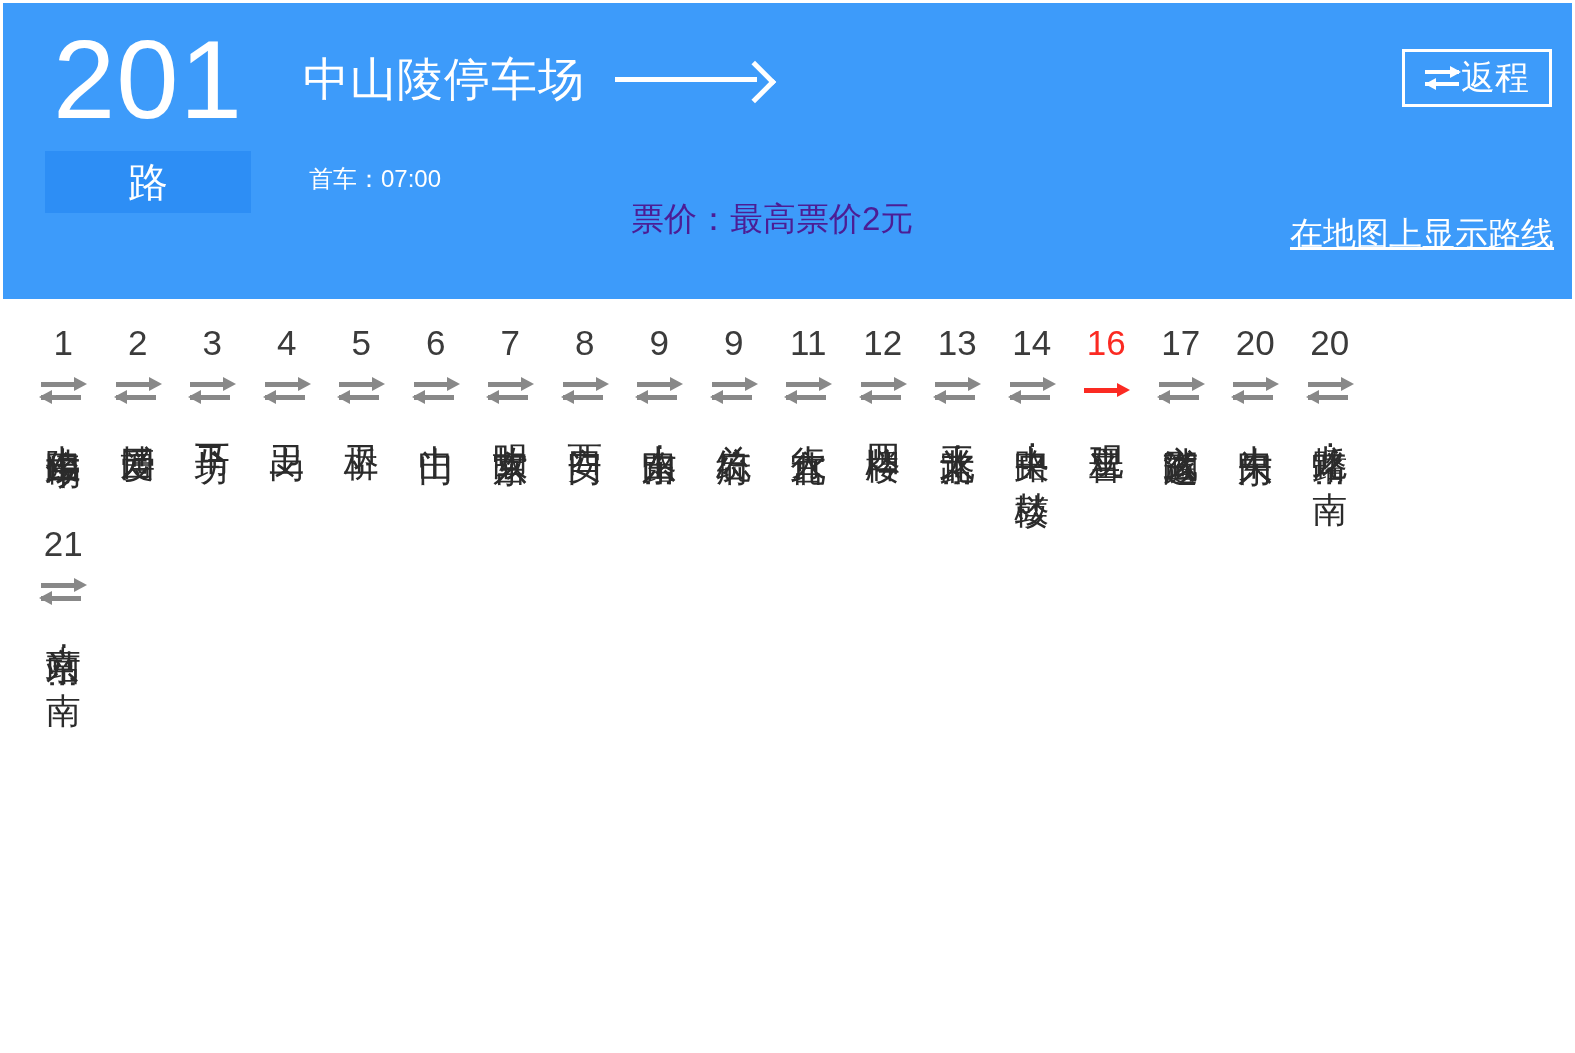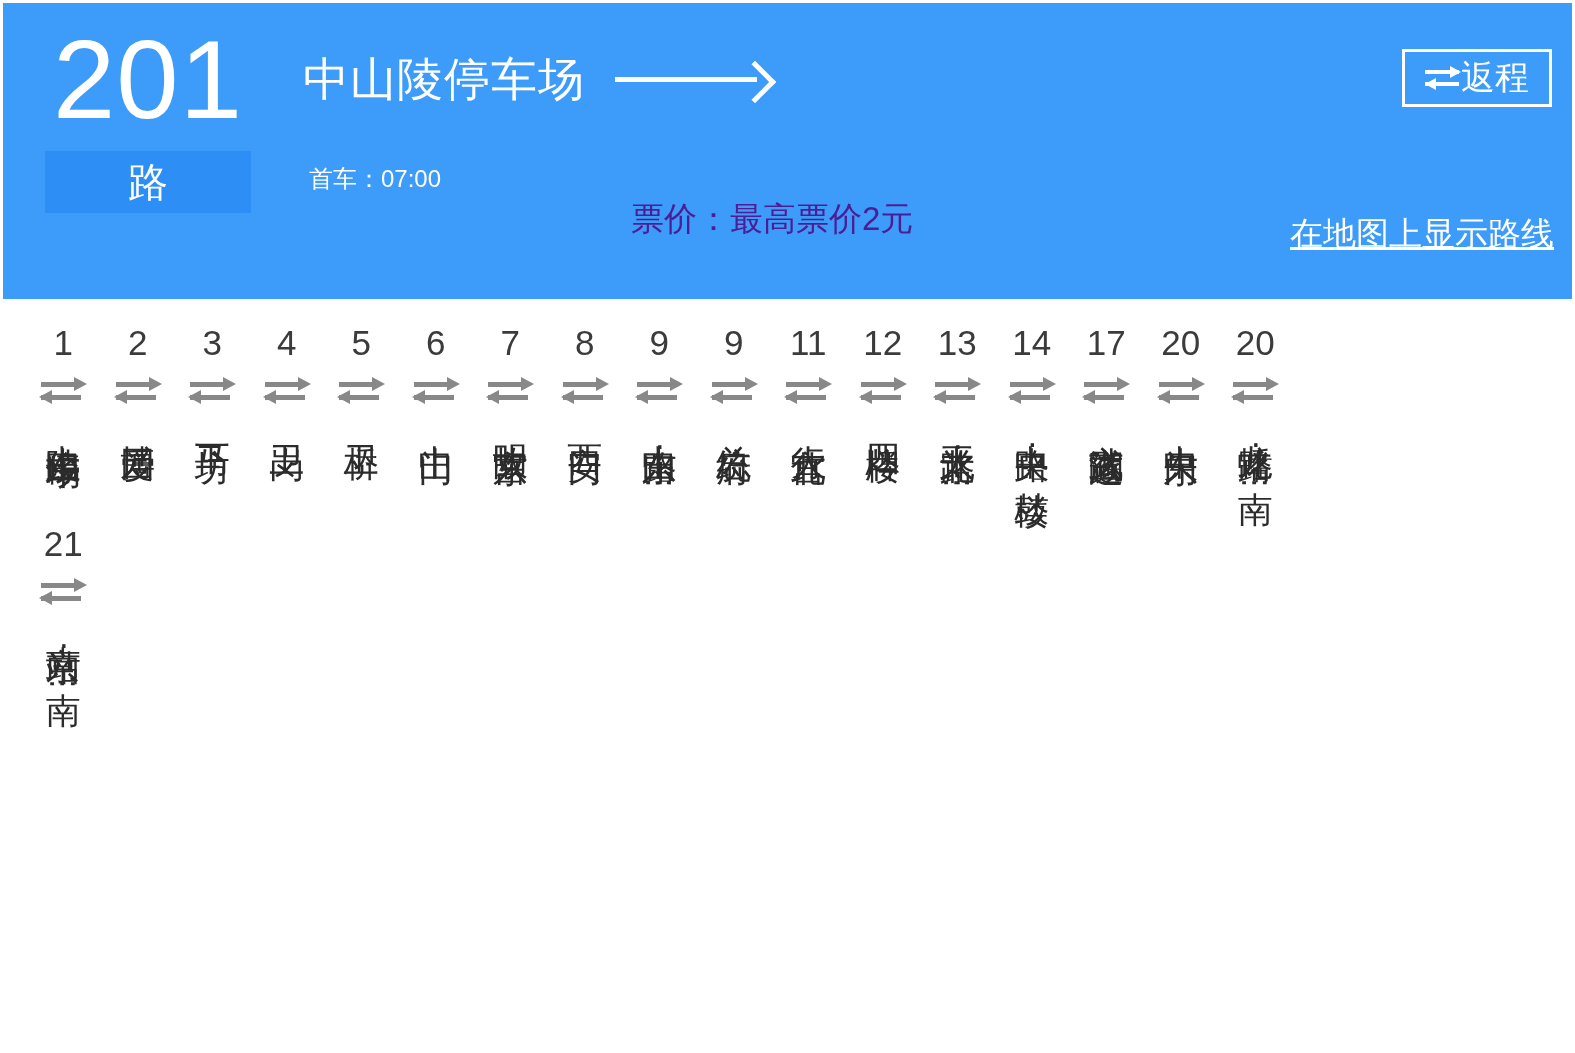--- a/index.html
+++ b/index.html
@@ -454,20 +454,28 @@
         <div class="station">
           <div class="station-index">14</div>
           <div class="arrow-icon">
             <span class="a-top"></span>
             <span class="a-head-r"></span>
             <span class="a-bot"></span>
             <span class="a-head-l"></span>
           </div>
           <div class="station-name">中央路·鼓楼</div>
         </div>
+        <div class="station oneway">
+          <div class="station-index">16</div>
+          <div class="arrow-icon">
+            <span class="a-top"></span>
+            <span class="a-head-r"></span>
+          </div>
+          <div class="station-name">观音里</div>
+        </div>
         <div class="station">
           <div class="station-index">17</div>
           <div class="arrow-icon">
             <span class="a-top"></span>
             <span class="a-head-r"></span>
             <span class="a-bot"></span>
             <span class="a-head-l"></span>
           </div>
           <div class="station-name">玄武湖隧道</div>
         </div>

